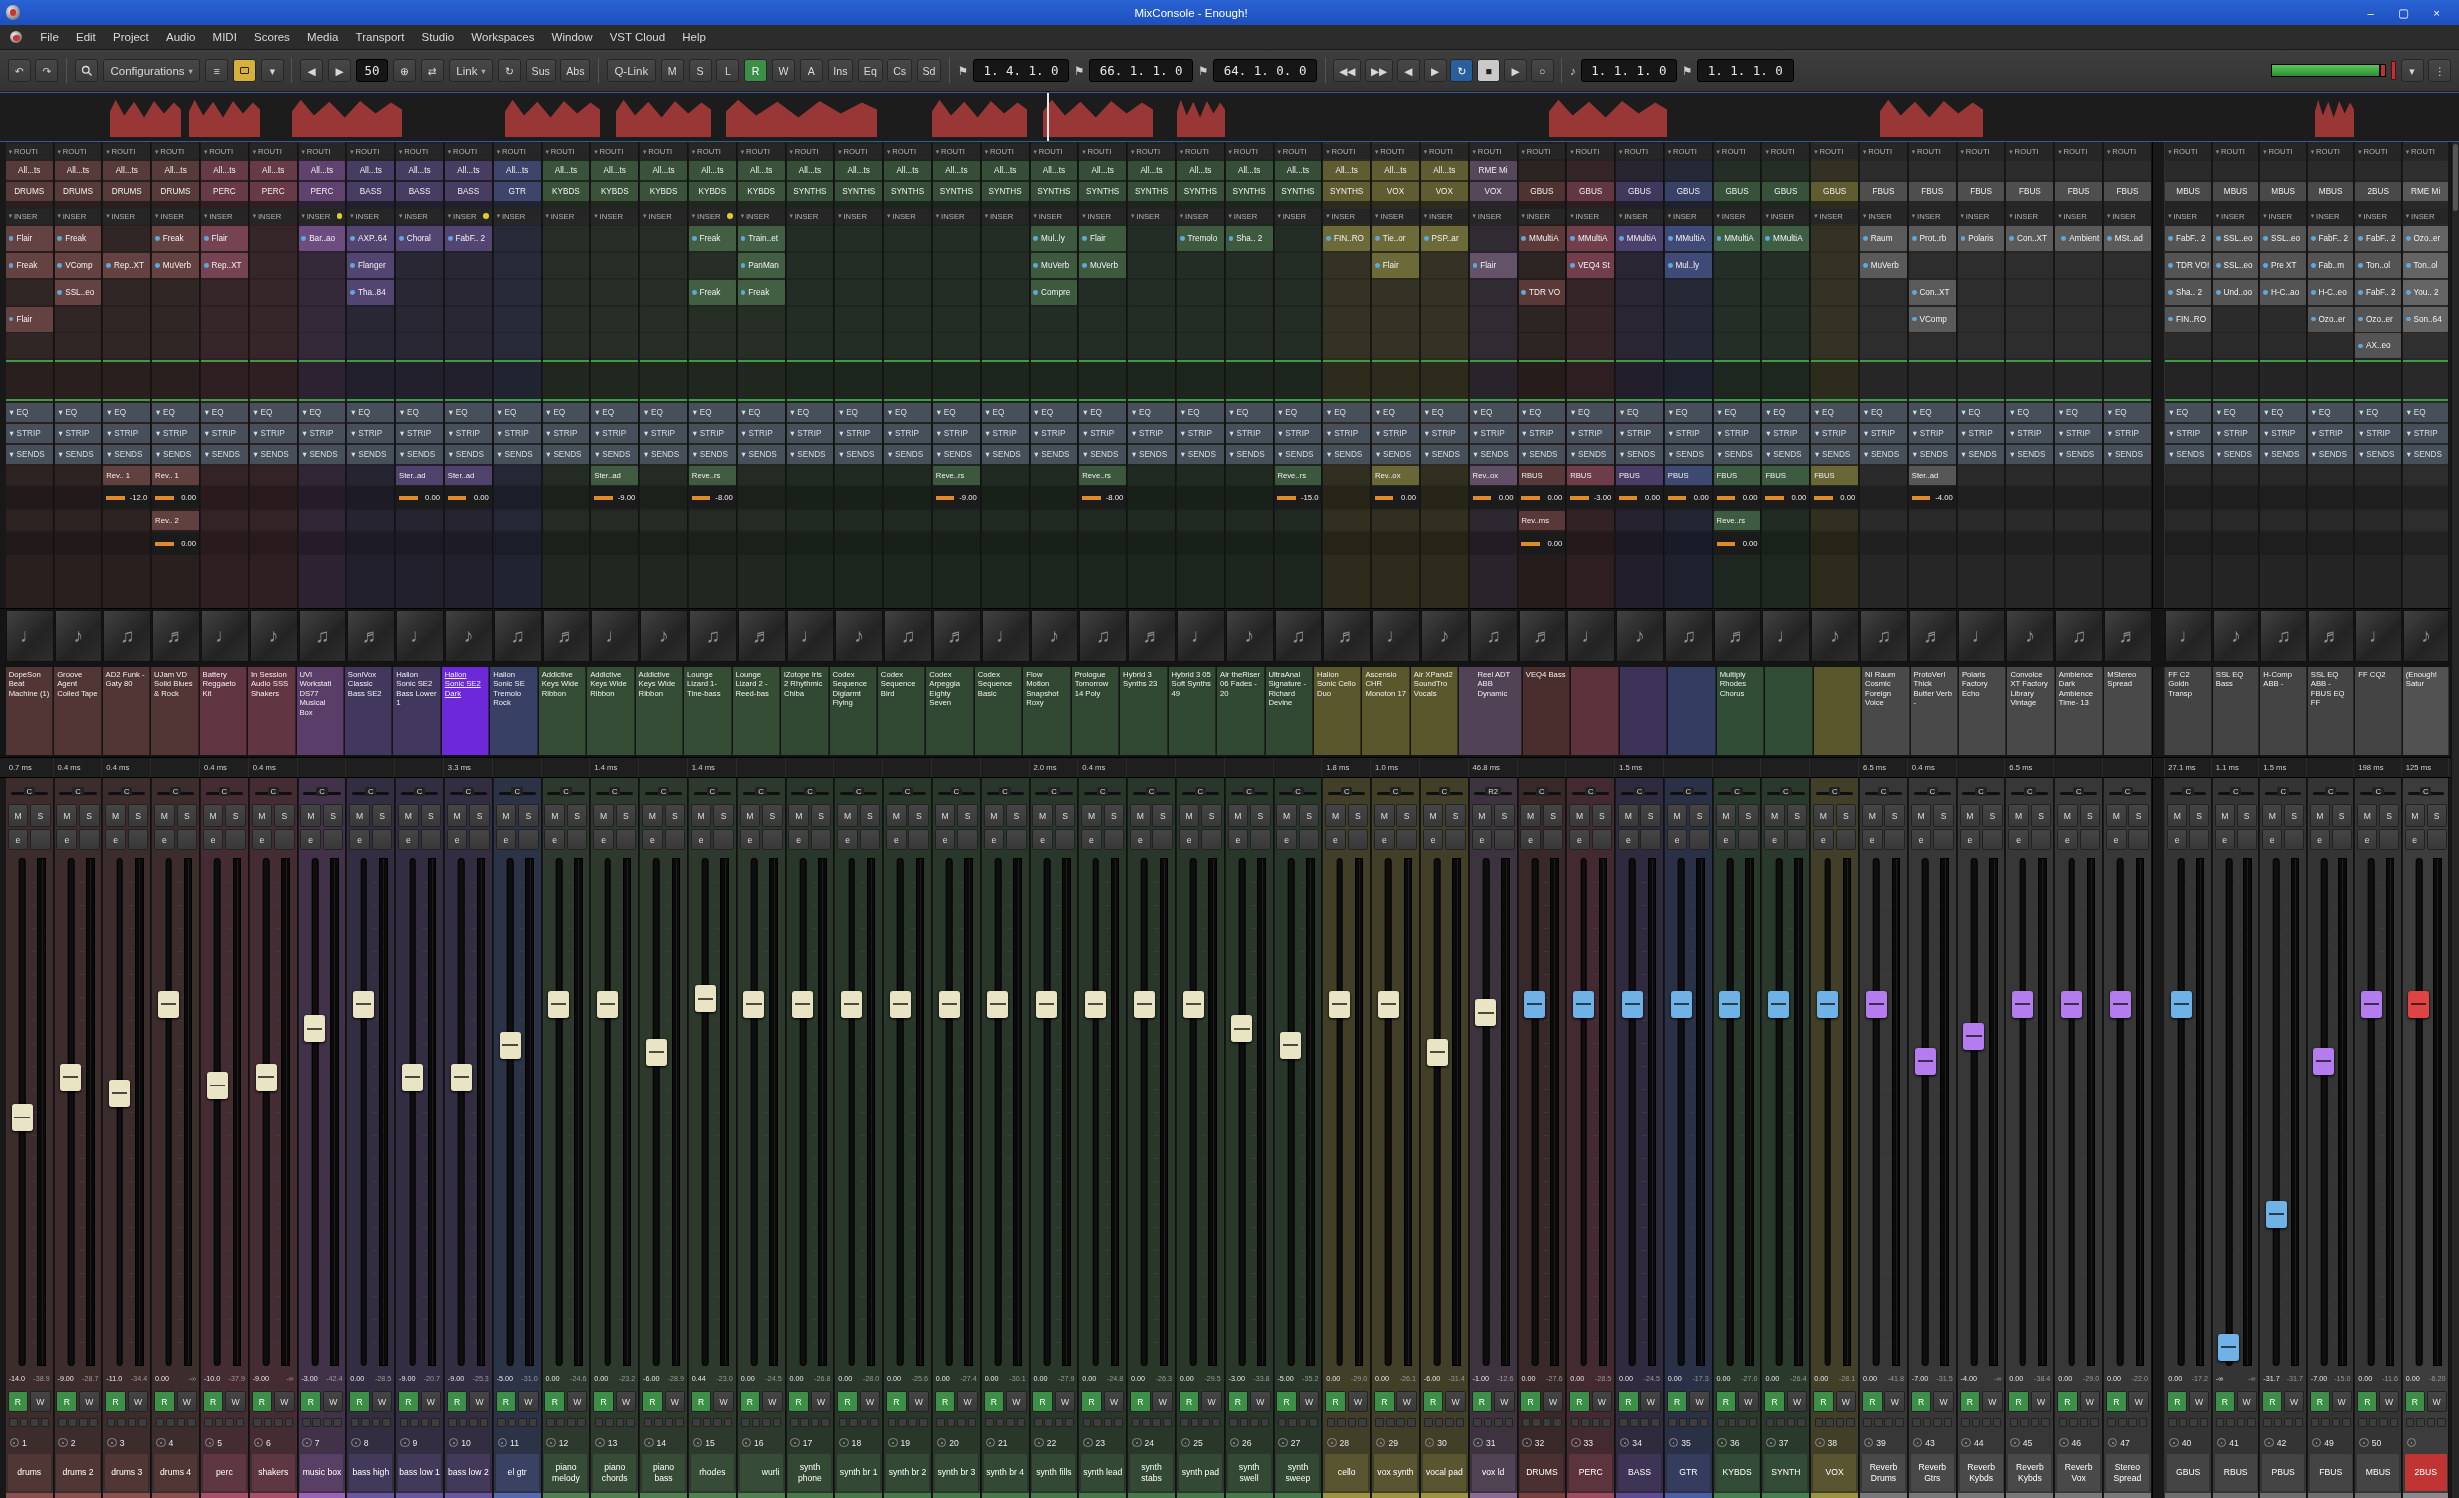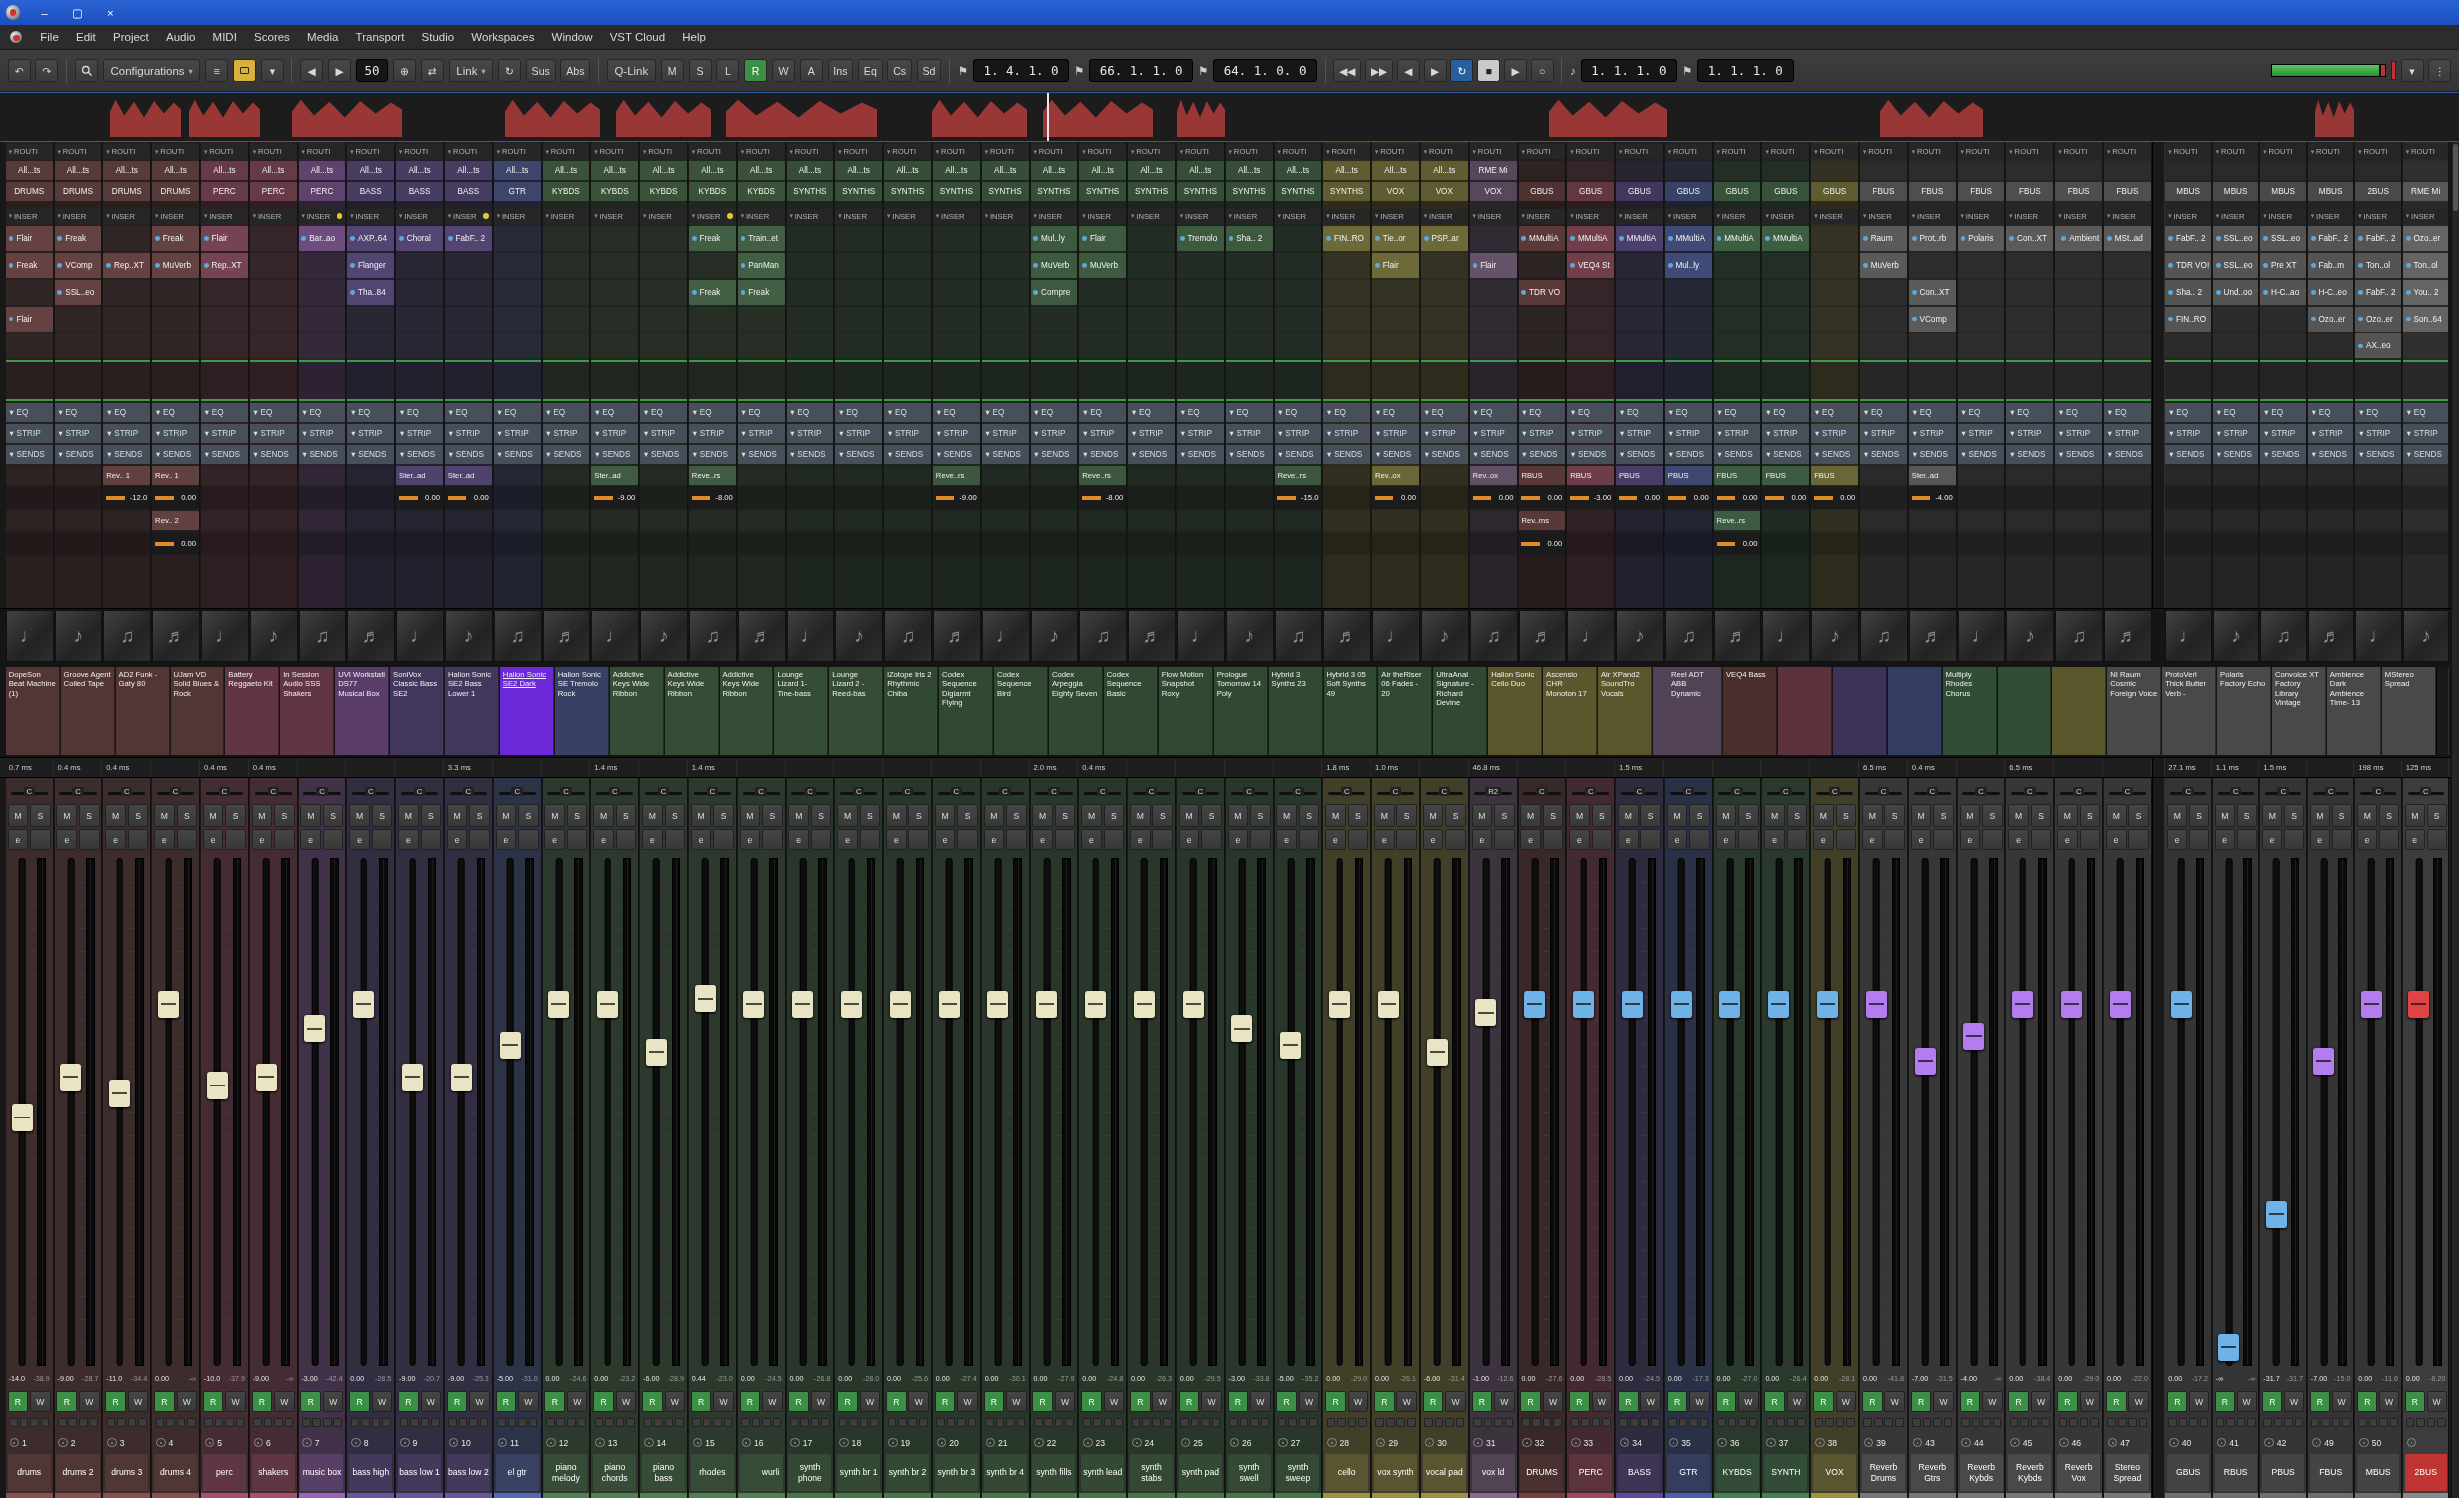--- a/index.html
+++ b/index.html
@@ -94,20 +94,21 @@
   .fnum .cd::after{content:"";position:absolute;left:2.9px;top:2.9px;width:1.9px;height:1.9px;border-radius:50%;background:#8a8a8a}
   .fname{height:37px;flex:none;font-size:8.6px;line-height:10.6px;color:#fff;display:flex;align-items:center;justify-content:center;text-align:center;overflow:hidden;border-radius:1px;padding:0 1px}
   .fname.sel{background:#c03434 !important}
   .fbar{height:5.8px;flex:none;margin:0 -1.9px}
 </style>
 </head>
 <body>
 
 <div class="titlebar">
   <div class="applogo"></div>
+  <span class="title">MixConsole - Enough!</span>
   <div class="winbtn">–</div>
   <div class="winbtn">▢</div>
   <div class="winbtn">×</div>
 </div>
 
 <div class="menubar">
   <div class="applogo" style="width:12.5px;height:12.5px"></div>
   <span id="menu-items" style="display:flex">
       <div class="menuitem">File</div>
       <div class="menuitem">Edit</div>
@@ -2558,20 +2559,28 @@
       <div class="note" style="background: rgb(49, 77, 53);"></div>
       <div class="note" style="background: rgb(90, 87, 45);"></div>
       <div class="note" style="background: rgb(73, 73, 73);">NI Raum Cosmic Foreign Voice</div>
       <div class="note" style="background: rgb(73, 73, 73);">ProtoVerl Thick Butter Verb -</div>
       <div class="note" style="background: rgb(73, 73, 73);">Polaris Factory Echo</div>
       <div class="note" style="background: rgb(73, 73, 73);">Convolce XT Factory Library Vintage</div>
       <div class="note" style="background: rgb(73, 73, 73);">Ambience Dark Ambience Time- 13</div>
       <div class="note" style="background: rgb(73, 73, 73);">MStereo Spread</div>
     </div>
   <div class="secdiv"></div>
+  <div class="secR" id="note-R">
+      <div class="note" style="background: rgb(68, 68, 68);">FF C2 Goldn Transp</div>
+      <div class="note" style="background: rgb(68, 68, 68);">SSL EQ Bass</div>
+      <div class="note" style="background: rgb(68, 68, 68);">H-Comp ABB -</div>
+      <div class="note" style="background: rgb(68, 68, 68);">SSL EQ ABB - FBUS EQ FF</div>
+      <div class="note" style="background: rgb(68, 68, 68);">FF CQ2</div>
+      <div class="note" style="background: rgb(82, 82, 82);">(Enough! Satur</div>
+    </div>
 </div>
 <div style="height:1.9px"></div>
 
 <div class="band" id="b-lat">
   <div class="secL" id="lat-L">
       <div class="lat">0.7 ms</div>
       <div class="lat">0.4 ms</div>
       <div class="lat">0.4 ms</div>
       <div class="lat"></div>
       <div class="lat">0.4 ms</div>

